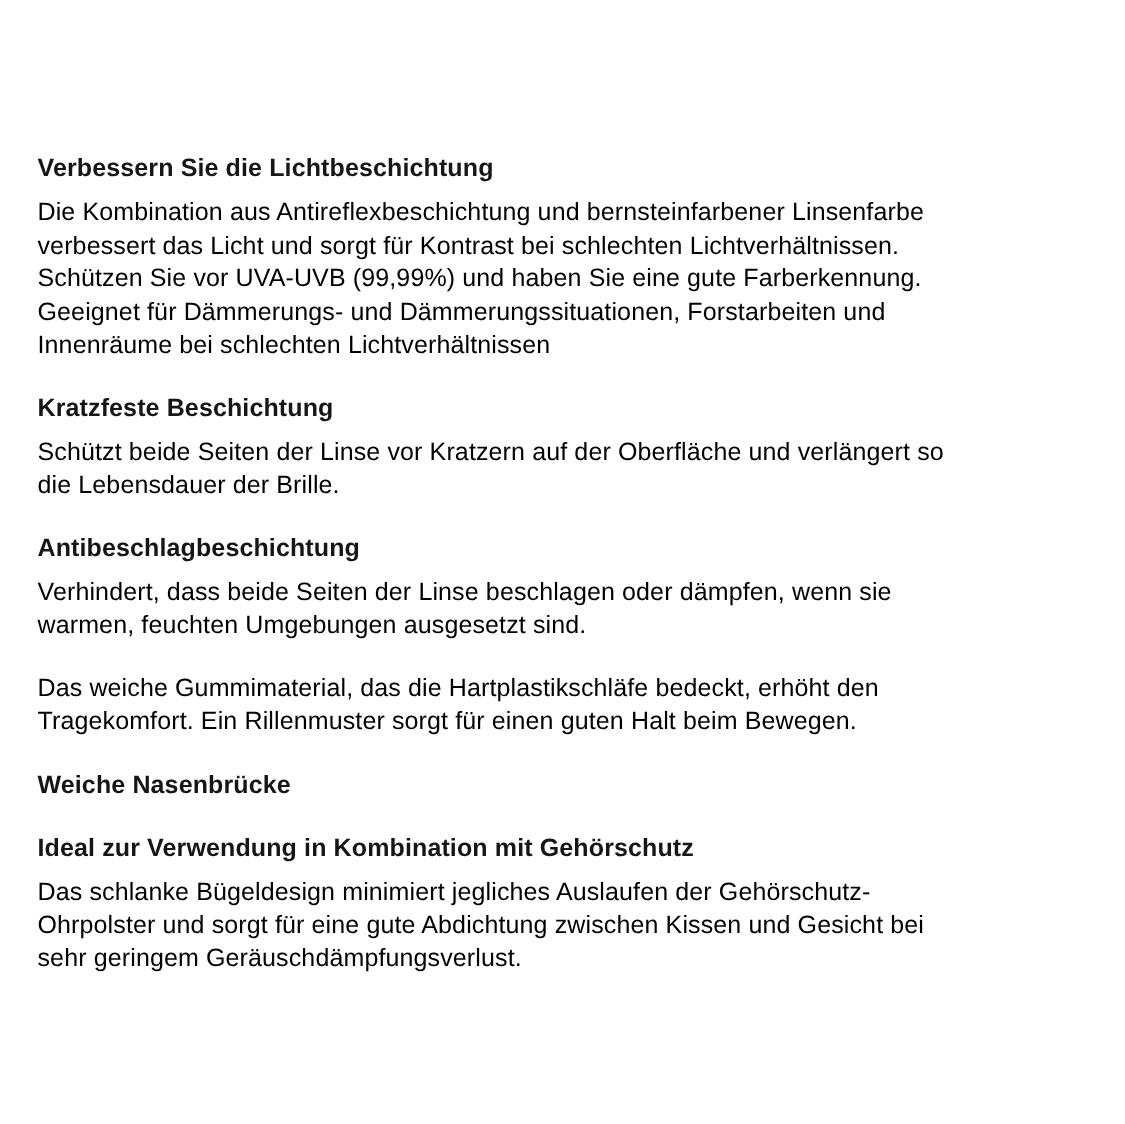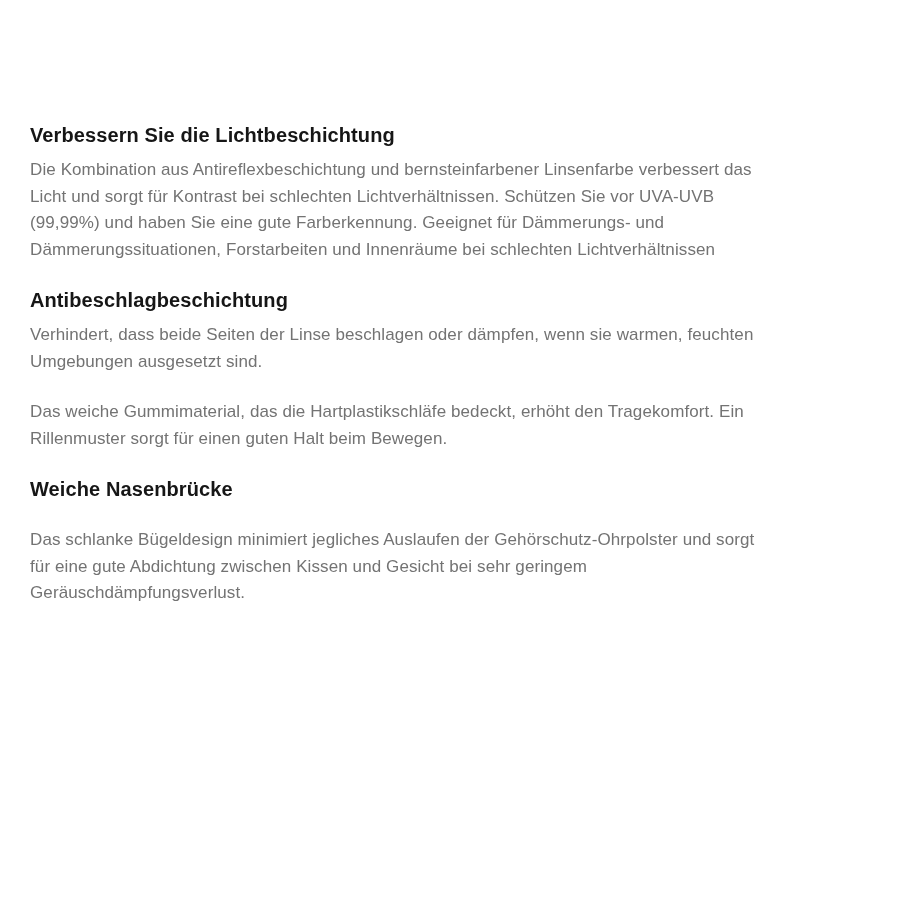--- a/index.html
+++ b/index.html
@@ -28,48 +28,53 @@
     margin: 0 0 8px 0;
     font-size: 20px;
     line-height: 27px;
     font-weight: 700;
     color: #161616;
     letter-spacing: 0.1px;
   }
   section.feature p {
     margin: 0;
     max-width: 845px;
-    font-size: 17px;
+    font-size: 20px;
     line-height: 26.5px;
     font-weight: 400;
-    color: #737373;
+    color: #000000;
     letter-spacing: 0.1px;
   }
 </style>
 </head>
 <body>
 
 <div class="page">
 
   <section class="feature">
     <h2>Verbessern Sie die Lichtbeschichtung</h2>
     <p>Die Kombination aus Antireflexbeschichtung und bernsteinfarbener Linsenfarbe verbessert das Licht und sorgt für Kontrast bei schlechten Lichtverhältnissen. Schützen Sie vor UVA-UVB (99,99%) und haben Sie eine gute Farberkennung. Geeignet für Dämmerungs- und Dämmerungssituationen, Forstarbeiten und Innenräume bei schlechten Lichtverhältnissen</p>
   </section>
 
+  <section class="feature">
+    <h2>Kratzfeste Beschichtung</h2>
+    <p>Schützt beide Seiten der Linse vor Kratzern auf der Oberfläche und verlängert so die Lebensdauer der Brille.</p>
+  </section>
 
   <section class="feature">
     <h2>Antibeschlagbeschichtung</h2>
     <p>Verhindert, dass beide Seiten der Linse beschlagen oder dämpfen, wenn sie warmen, feuchten Umgebungen ausgesetzt sind.</p>
   </section>
 
   <section class="feature">
     <p>Das weiche Gummimaterial, das die Hartplastikschläfe bedeckt, erhöht den Tragekomfort. Ein Rillenmuster sorgt für einen guten Halt beim Bewegen.</p>
   </section>
 
   <section class="feature">
     <h2>Weiche Nasenbrücke</h2>
   </section>
 
   <section class="feature">
+    <h2>Ideal zur Verwendung in Kombination mit Gehörschutz</h2>
     <p>Das schlanke Bügeldesign minimiert jegliches Auslaufen der Gehörschutz-Ohrpolster und sorgt für eine gute Abdichtung zwischen Kissen und Gesicht bei sehr geringem Geräuschdämpfungsverlust.</p>
   </section>
 
 </div>
 
 </body></html>

